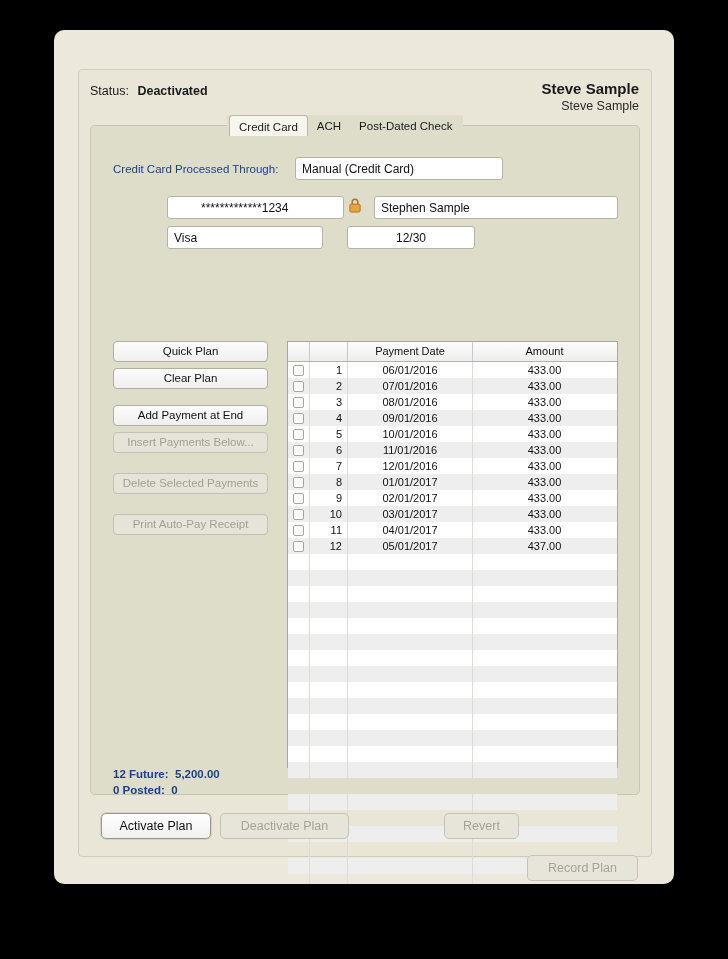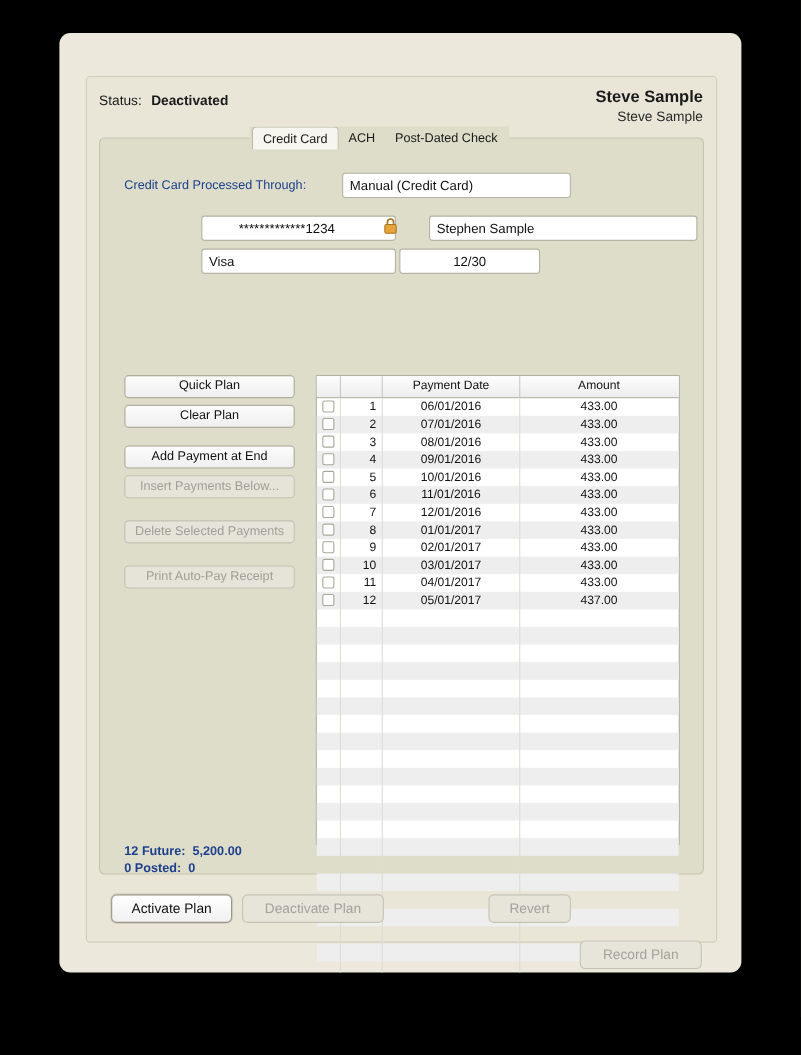--- a/index.html
+++ b/index.html
@@ -129,21 +129,20 @@
   .input {
     position: absolute;
     background: #fff;
     border: 1px solid #b5b3a5;
     border-radius: 3px;
     font-size: 12px;
     color: #111;
     padding: 3px 6px;
     box-sizing: border-box;
     line-height: 16px;
-    margin-left: 16px;
   }
   .input.center { text-align: center; }
   .lock {
     position: absolute;
     left: 261px;
     top: 203px;
     width: 14px;
     height: 15px;
   }
   .btn {
@@ -288,21 +287,21 @@
 
       <div class="input" style="left:76px; top:70px; width:177px; height:23px;padding-left:33px;">*************1234</div>
 
       <svg class="lock" style="left:257px; top:72px;" viewBox="0 0 14 16">
         <rect x="1.5" y="6.5" width="11" height="8.5" rx="1.5" fill="#e8a33d" stroke="#a8741f" stroke-width="1"></rect>
         <path d="M4 6.5 V4.2 A3 3 0 0 1 10 4.2 V6.5" fill="none" stroke="#a8741f" stroke-width="1.6"></path>
       </svg>
 
       <div class="input" style="left:283px; top:70px; width:244px; height:23px;">Stephen Sample</div>
 
-      <div class="input" style="left:76px; top:100px; width:177px; height:23px;">Visa</div>
+      <div class="input" style="left:76px; top:100px; width:156px; height:23px;">Visa</div>
       <div class="input center" style="left:256px; top:100px; width:128px; height:23px;">12/30</div>
 
       <div class="btn" style="left:22px; top:215px;">Quick Plan</div>
       <div class="btn" style="left:22px; top:242px;">Clear Plan</div>
       <div class="btn" style="left:22px; top:279px;">Add Payment at End</div>
       <div class="btn disabled" style="left:22px; top:306px;">Insert Payments Below...</div>
       <div class="btn disabled" style="left:22px; top:347px;">Delete Selected Payments</div>
       <div class="btn disabled" style="left:22px; top:388px;">Print Auto-Pay Receipt</div>
 
       <div class="grid">

